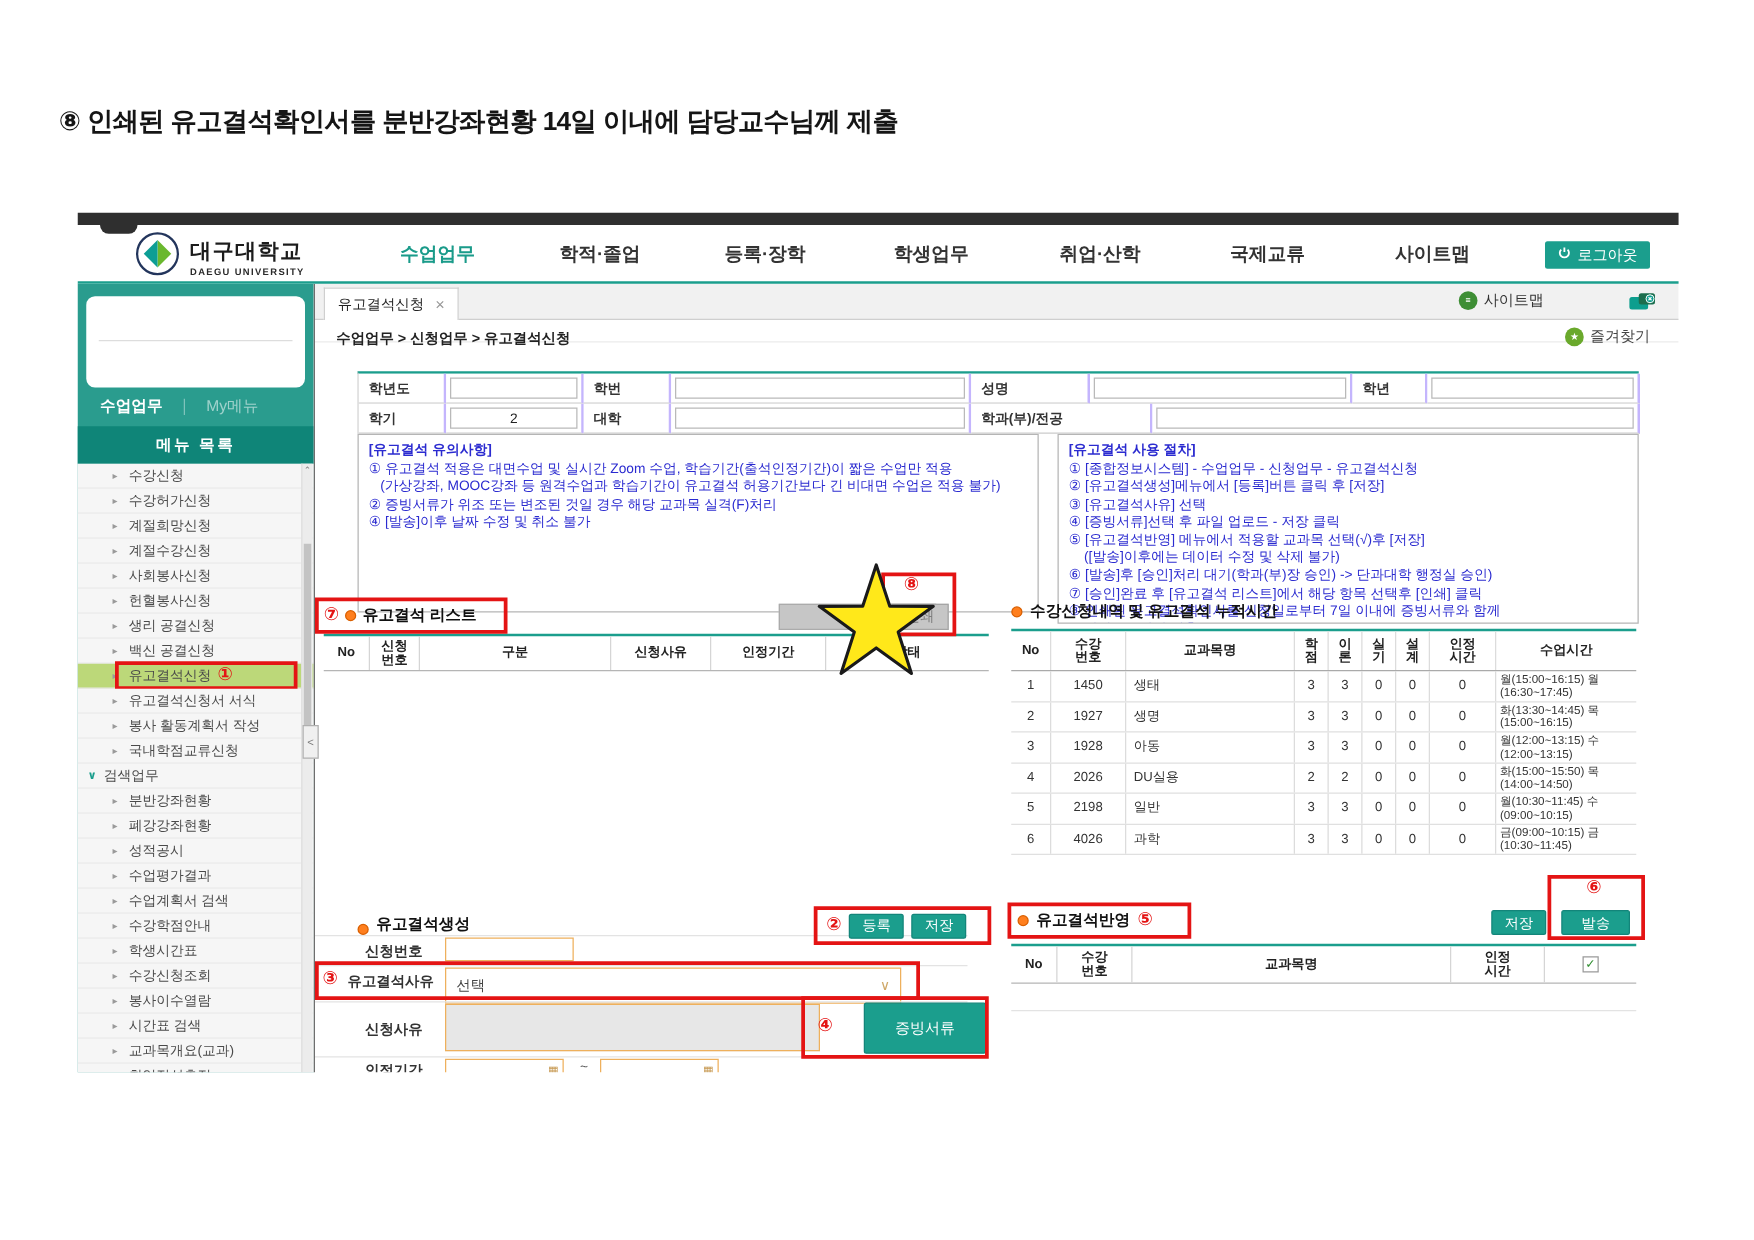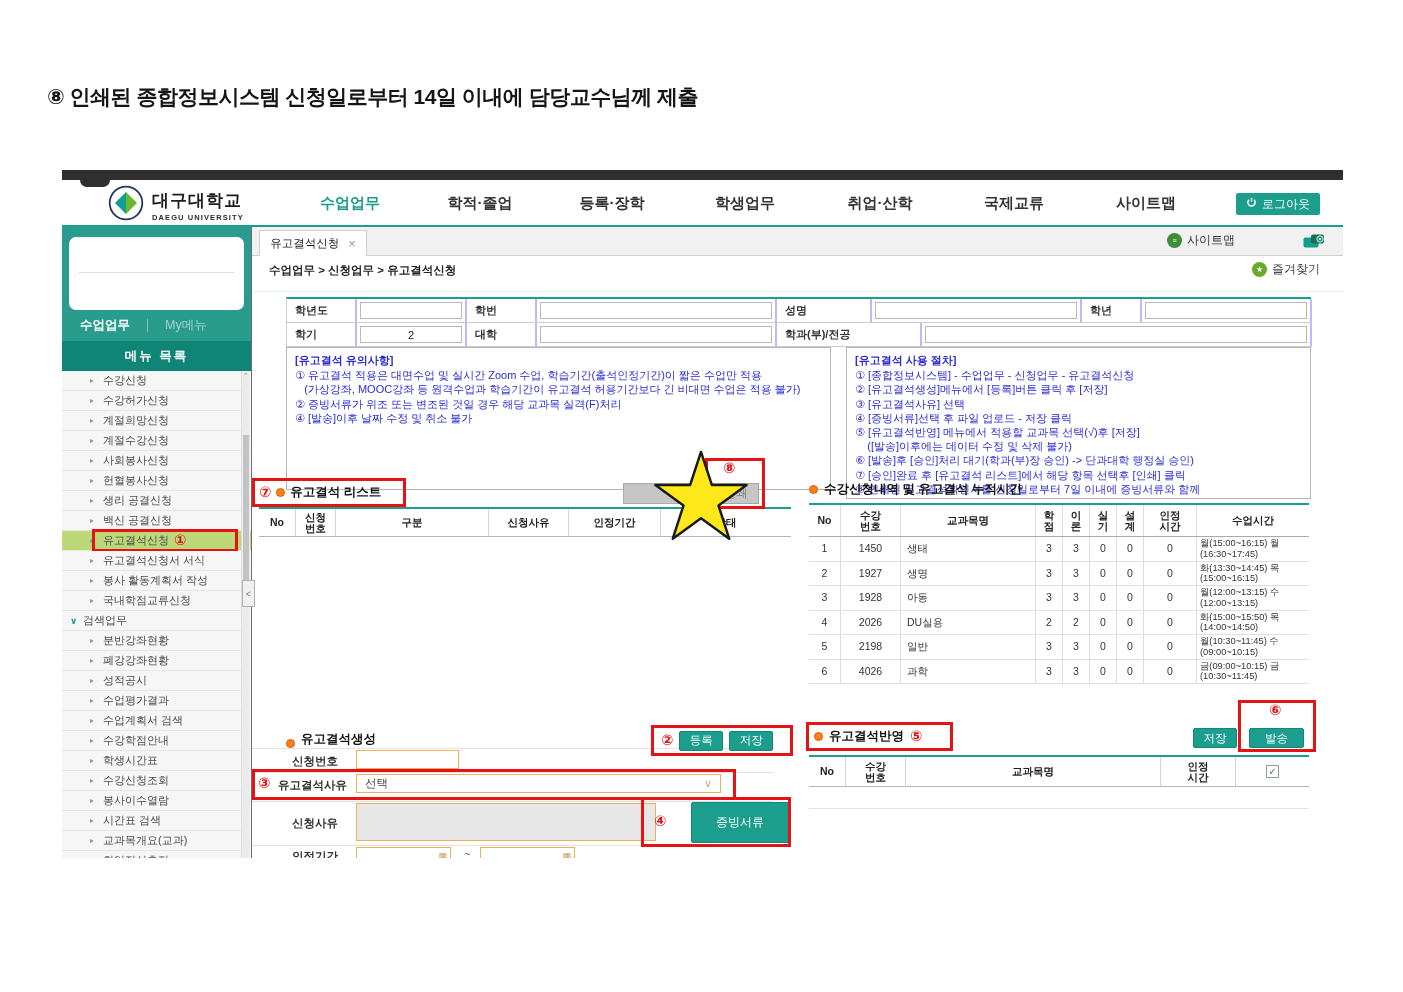--- a/index.html
+++ b/index.html
@@ -71,21 +71,21 @@
     border-bottom:1px solid #cfcfcf; }
   .tab { position:absolute; left:7px; top:3px; width:108px; height:26px; background:#fff;
     border:1px solid #cfcfcf; border-bottom:none; display:flex; align-items:center;
     justify-content:center; gap:9px; font-size:11.5px; color:#222; cursor:pointer; }
   .tab-close { color:#999; font-size:13px; line-height:1; cursor:pointer; }
   .sitemap-wrap { position:absolute; right:108px; top:5px; display:flex; align-items:center;
     gap:5px; font-size:12px; color:#333; cursor:pointer; }
   .ic-circle-green { width:15px; height:15px; border-radius:50%; background:#3e8e35; color:#fff;
     font-size:7px; display:flex; align-items:center; justify-content:center; font-weight:bold; }
   .card-icon { position:absolute; right:18px; top:7px; cursor:pointer; }
-  .breadcrumb { position:absolute; left:0; top:29px; right:0; height:36px; background:#fff;
+  .breadcrumb { position:absolute; left:0; top:29px; right:0; height:18px; background:#fff;
     border-bottom:1px solid #ececec; }
   .bc-path { position:absolute; left:17px; top:7px; font-size:11.5px; font-weight:bold; color:#222; }
   .fav { position:absolute; right:23px; top:5px; display:flex; gap:5px; font-size:12px;
     color:#444; align-items:center; cursor:pointer; }
   .ic-star-green { width:15px; height:15px; border-radius:50%; background:#6aa92c; color:#fff;
     font-size:8px; display:flex; align-items:center; justify-content:center; }
 
   
   .sform { position:absolute; left:34px; top:70px; width:1025px; border-top:2px solid #1b9e8d;
     border-left:1px solid #ccc; }
@@ -154,21 +154,21 @@
   .create-title { position:absolute; left:34px; top:504px;align-items:flex-end; }
   .box2 { position:absolute; left:399px; top:498px; width:142px; height:31px; z-index:30;
     display:flex; align-items:center; gap:6px; padding-left:7px; }
   .btn-teal { height:20px; min-width:44px; background:#1b9e8d; color:#fff; font-size:11.5px;
     display:flex; align-items:center; justify-content:center; border:1px solid #13857a;
     border-radius:2px; cursor:pointer; padding:0 6px; }
   .cf-label { position:absolute; font-size:11.5px; font-weight:bold; color:#333; white-space:nowrap;}
   .cf-sep { position:absolute; left:0; width:522px; border-top:1px solid #e3e3e3; }
   .inp-orange { position:absolute; border:1px solid #eeb05c; background:#fff; height:19px;
     font-size:11px; color:#222; padding:0 4px; }
-  .select-box { position:absolute; left:104px; top:547px; width:365px; height:19px;
+  .select-box { position:absolute; left:104px; top:547px; width:365px; height:29px;
     border:1px solid #eeb05c; background:#fff; display:flex; align-items:center;
     font-size:11.5px; color:#444; padding:0 8px; cursor:pointer; }
   .select-chev { margin-left:auto; color:#cfa868; font-size:11px; }
   .box3 { position:absolute; left:0; top:542px; width:484px; height:31px; z-index:30; }
   .circ3 { position:absolute; left:6px; top:549px; z-index:31; }
   .textarea-gray { position:absolute; left:104px; top:576px; width:300px; height:38px;
     background:#e7e7e7; border:1px solid #eeb05c; }
   .box4 { position:absolute; left:389px; top:570px; width:150px; height:50px; z-index:30; }
   .circ4 { position:absolute; left:402px; top:587px; z-index:31; }
   .btn-attach { position:absolute; left:439px; top:575px; width:98px; height:41px;
@@ -191,21 +191,21 @@
   .apply-header { display:grid; grid-template-columns:37px 60px 255px 75px 73px; height:30px;
     border-bottom:1px solid #b5b5b5; }
   .apply-body { height:22px; border-bottom:1px solid #e3e3e3; }
   .cb { width:13px; height:13px; background:#fff; border:1px solid #9a9a9a; font-size:10px;
     color:#2c8c2c; display:flex; align-items:center; justify-content:center; line-height:1;
     cursor:pointer; }
 </style>
 </head>
 <body>
 
-<div class="page-title">⑧ 인쇄된 종합정보시스템 신청일로부터 14일 이내에 담당교수님께 제출</div>
+<div class="page-title">⑧ 인쇄된 유고결석확인서를 분반강좌현황 14일 이내에 담당교수님께 제출</div>
 
 <div class="portal">
   <div class="topbar">
       <div class="notch"></div>
     </div>
 
   <div class="appheader">
     <div class="logo">
       <span>
         <svg width="36" height="36" viewBox="0 0 36 36">

